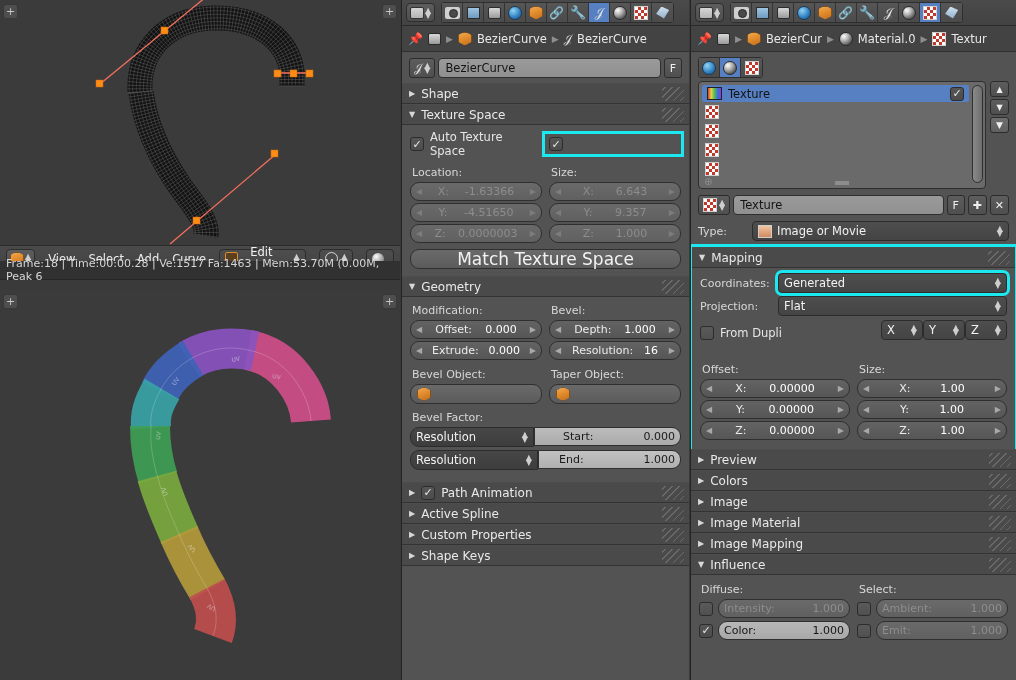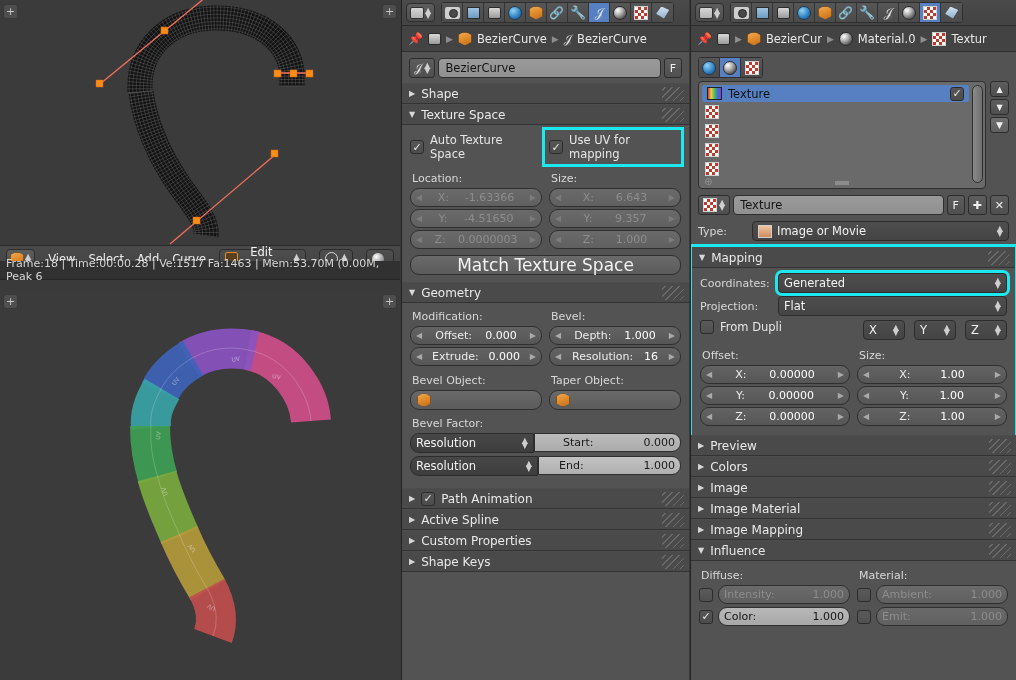--- a/index.html
+++ b/index.html
@@ -481,21 +481,20 @@
       <span class="grip"></span>
     </div>
     <div class="sec">
       <div class="row" style="align-items:center;margin-bottom:6px;">
         <div class="chk col">
           <span class="box">✓</span>
           <span>Auto Texture Space</span>
         </div>
         <div class="chk col cyan" style="padding:3px 4px;">
           <span class="box">✓</span>
-          <span>Use UV for mapping</span>
         </div>
       </div>
       <div class="row">
         <div class="col">
           <div class="lbl">Location:</div>
           <div class="num dis">
               <span class="ar">◀</span>
               <span class="k">X:</span>
               <span class="v">-1.63366</span>
               <span class="ar">▶</span>
@@ -795,21 +794,21 @@
         <div style="display:flex;align-items:center;gap:6px;margin-bottom:4px;">
           <span class="lbl" style="padding:0;width:72px;">Projection:</span>
           <div class="dd" style="flex:1;">
             <span>Flat</span>
             <span class="spin">
                 <span>▲</span>
                 <span>▼</span>
               </span>
           </div>
         </div>
-        <div style="display:flex;align-items:flex-start;gap:9px;margin-bottom:7px;">
+        <div style="display:flex;align-items:flex-end;gap:0;margin-bottom:21px;">
           <div class="chk" style="flex:1;">
             <span class="box off"></span>
             <span>From Dupli</span>
           </div>
           <div class="dd" style="width:42px;">
             <span>X</span>
             <span class="spin">
                 <span>▲</span>
                 <span>▼</span>
               </span>
@@ -920,21 +919,21 @@
           </div>
           <div style="display:flex;align-items:center;gap:5px;">
             <span class="box">✓</span>
             <div class="num" style="flex:1;margin:0;background:linear-gradient(#b8b8b8,#a8a8a8);">
               <span class="k" style="color:#151515;">Color:</span>
               <span class="v" style="color:#151515;">1.000</span>
             </div>
           </div>
         </div>
         <div class="col">
-          <div class="lbl">Material:</div>
+          <div class="lbl">Select:</div>
           <div style="display:flex;align-items:center;gap:5px;margin-bottom:3px;">
             <span class="box off"></span>
             <div class="num dis" style="flex:1;margin:0;">
               <span class="k">Ambient:</span>
               <span class="v">1.000</span>
             </div>
           </div>
           <div style="display:flex;align-items:center;gap:5px;">
             <span class="box off"></span>
             <div class="num dis" style="flex:1;margin:0;">

